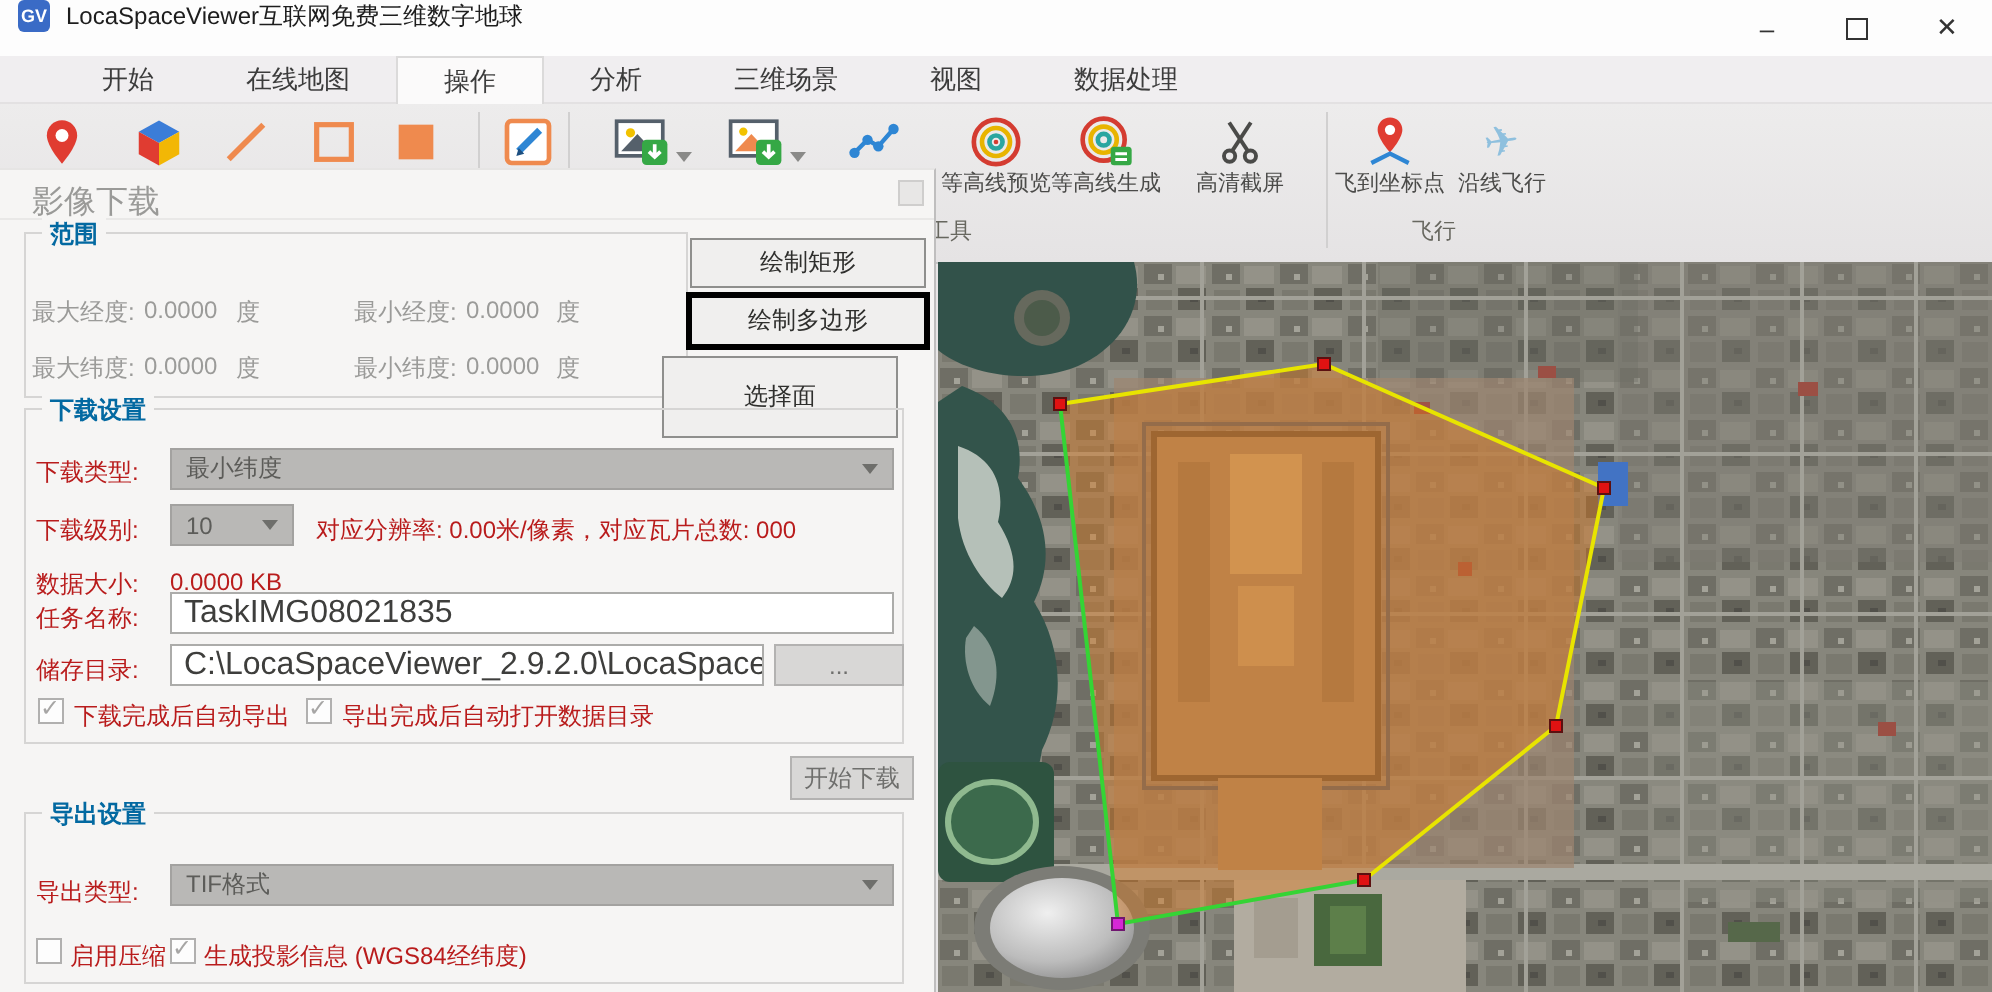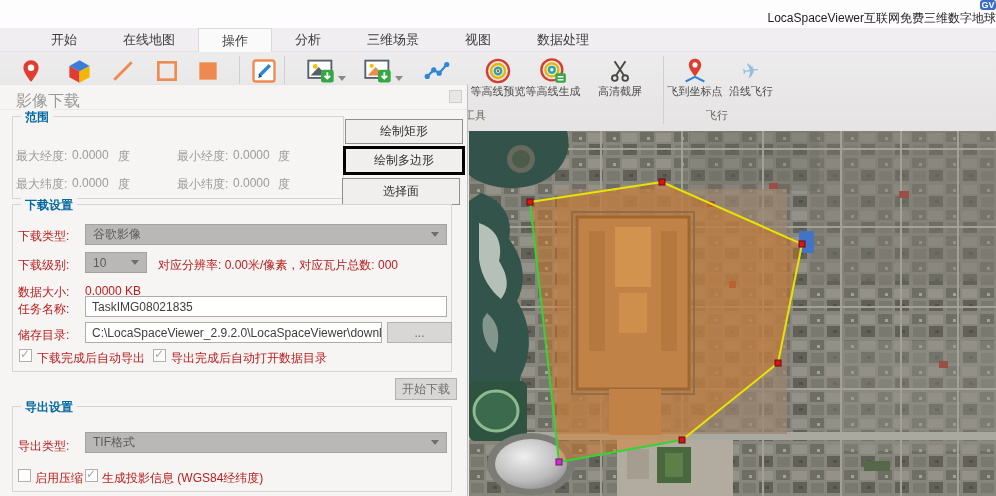--- a/index.html
+++ b/index.html
@@ -1,21 +1,21 @@
 <!DOCTYPE html>
 <html><head>
 <meta charset="utf-8">
 <style>
   html,body{margin:0;padding:0;}
   body{width:996px;height:496px;overflow:hidden;position:relative;
        font-family:"Liberation Sans","DejaVu Sans",sans-serif;background:#e8e6e7;}
 
   
   .titlebar{position:absolute;top:0;left:0;width:996px;height:28px;background:#fdfdfd;
-            display:flex;align-items:flex-end;z-index:20;flex-direction:column;}
+            display:flex;align-items:flex-start;z-index:20;}
   .app-icon{width:16px;height:16px;margin-left:9px;background:#3a6bc6;border-radius:3px;
             color:#fff;font-size:9px;font-weight:bold;display:flex;align-items:center;justify-content:center;}
   .app-title{margin-left:8px;font-size:12px;color:#1d1d1d;}
   .win-controls{margin-left:auto;display:flex;height:28px;}
   .win-btn{width:45px;height:28px;display:flex;align-items:center;justify-content:center;
            font-size:13px;color:#333;cursor:default;}
   .max-glyph{width:9px;height:9px;border:1px solid #333;display:inline-block;}
 
   
   .tabbar{position:absolute;top:28px;left:0;width:996px;height:24px;background:#f0eef0;
@@ -43,21 +43,21 @@
   .dlg-hdr-line{position:absolute;left:0;top:24px;width:467px;height:1px;background:#e9e8e7;}
   .fs{position:absolute;border:1px solid #d6d5d4;box-sizing:border-box;}
   .fs-legend{position:absolute;top:-8px;left:8px;background:#f6f5f4;padding:0 4px;
              font-size:12px;font-weight:bold;color:#0369a1;}
   .glabel{position:absolute;font-size:12px;color:#9b9b99;white-space:nowrap;}
   .dlabel{position:absolute;font-size:12px;color:#b91c1c;white-space:nowrap;}
   .btn{position:absolute;background:#f0efee;border:1px solid #8f8f8d;font-size:12px;color:#2f2f2d;
        display:flex;align-items:center;justify-content:center;box-sizing:border-box;cursor:default;}
   .btn.hl{border:3px solid #000;}
   .btn.gray{background:#d8d7d6;border:1px solid #b3b2b1;color:#6f6f6d;}
-  .inp{position:absolute;background:#fff;border:1px solid #acacaa;font-size:12px;color:#3e3e3c;
+  .inp{position:absolute;background:#fff;border:1px solid #acacaa;font-size:16px;color:#3e3e3c;
        padding:0 6px;display:flex;align-items:center;box-sizing:border-box;white-space:nowrap;overflow:hidden;}
   .dd{position:absolute;background:#b9b8b6;border:1px solid #a3a2a0;font-size:12px;color:#5c5c59;
       padding:0 7px;display:flex;align-items:center;box-sizing:border-box;}
   .dd::after{content:"";margin-left:auto;width:0;height:0;border-left:4px solid transparent;
              border-right:4px solid transparent;border-top:5px solid #6e6e6b;}
   .cb{position:absolute;width:13px;height:13px;background:#fdfdfd;border:1px solid #b1b0af;box-sizing:border-box;}
   .cb.checked::before{content:"✓";position:absolute;top:-3px;left:0px;font-size:12px;color:#a7a6a5;}
 
   
   .map{position:absolute;left:469px;top:131px;width:527px;height:365px;z-index:2;cursor:crosshair;}
@@ -323,28 +323,28 @@
   <span class="glabel" style="left:278px;top:63px">度</span>
   <span class="glabel" style="left:16px;top:91px">最大纬度:</span>
   <span class="glabel" style="left:72px;top:91px">0.0000</span>
   <span class="glabel" style="left:118px;top:91px">度</span>
   <span class="glabel" style="left:177px;top:91px">最小纬度:</span>
   <span class="glabel" style="left:233px;top:91px">0.0000</span>
   <span class="glabel" style="left:278px;top:91px">度</span>
 
   <div class="btn" style="left:345px;top:34px;width:118px;height:25px">绘制矩形</div>
   <div class="btn hl" style="left:343px;top:61px;width:122px;height:29px">绘制多边形</div>
-  <div class="btn" style="left:342px;top:93px;width:118px;height:27px">选择面</div>
+  <div class="btn" style="left:331px;top:93px;width:118px;height:41px">选择面</div>
 
   <div class="fs" style="left:12px;top:119px;width:440px;height:168px">
     <span class="fs-legend">下载设置</span>
   </div>
   <span class="dlabel" style="left:18px;top:143px">下载类型:</span>
   <div class="dd" style="left:85px;top:139px;width:362px;height:21px">
-    <span>谷歌影像</span>
+    <span>最小纬度</span>
   </div>
   <span class="dlabel" style="left:18px;top:172px">下载级别:</span>
   <div class="dd" style="left:85px;top:167px;width:62px;height:21px">
     <span>10</span>
   </div>
   <span class="dlabel" style="left:158px;top:172px">对应分辨率: 0.00米/像素，对应瓦片总数: 000</span>
   <span class="dlabel" style="left:18px;top:199px">数据大小:</span>
   <span class="dlabel" style="left:85px;top:199px">0.0000 KB</span>
   <span class="dlabel" style="left:18px;top:216px">任务名称:</span>
   <div class="inp" style="left:85px;top:211px;width:362px;height:21px">

